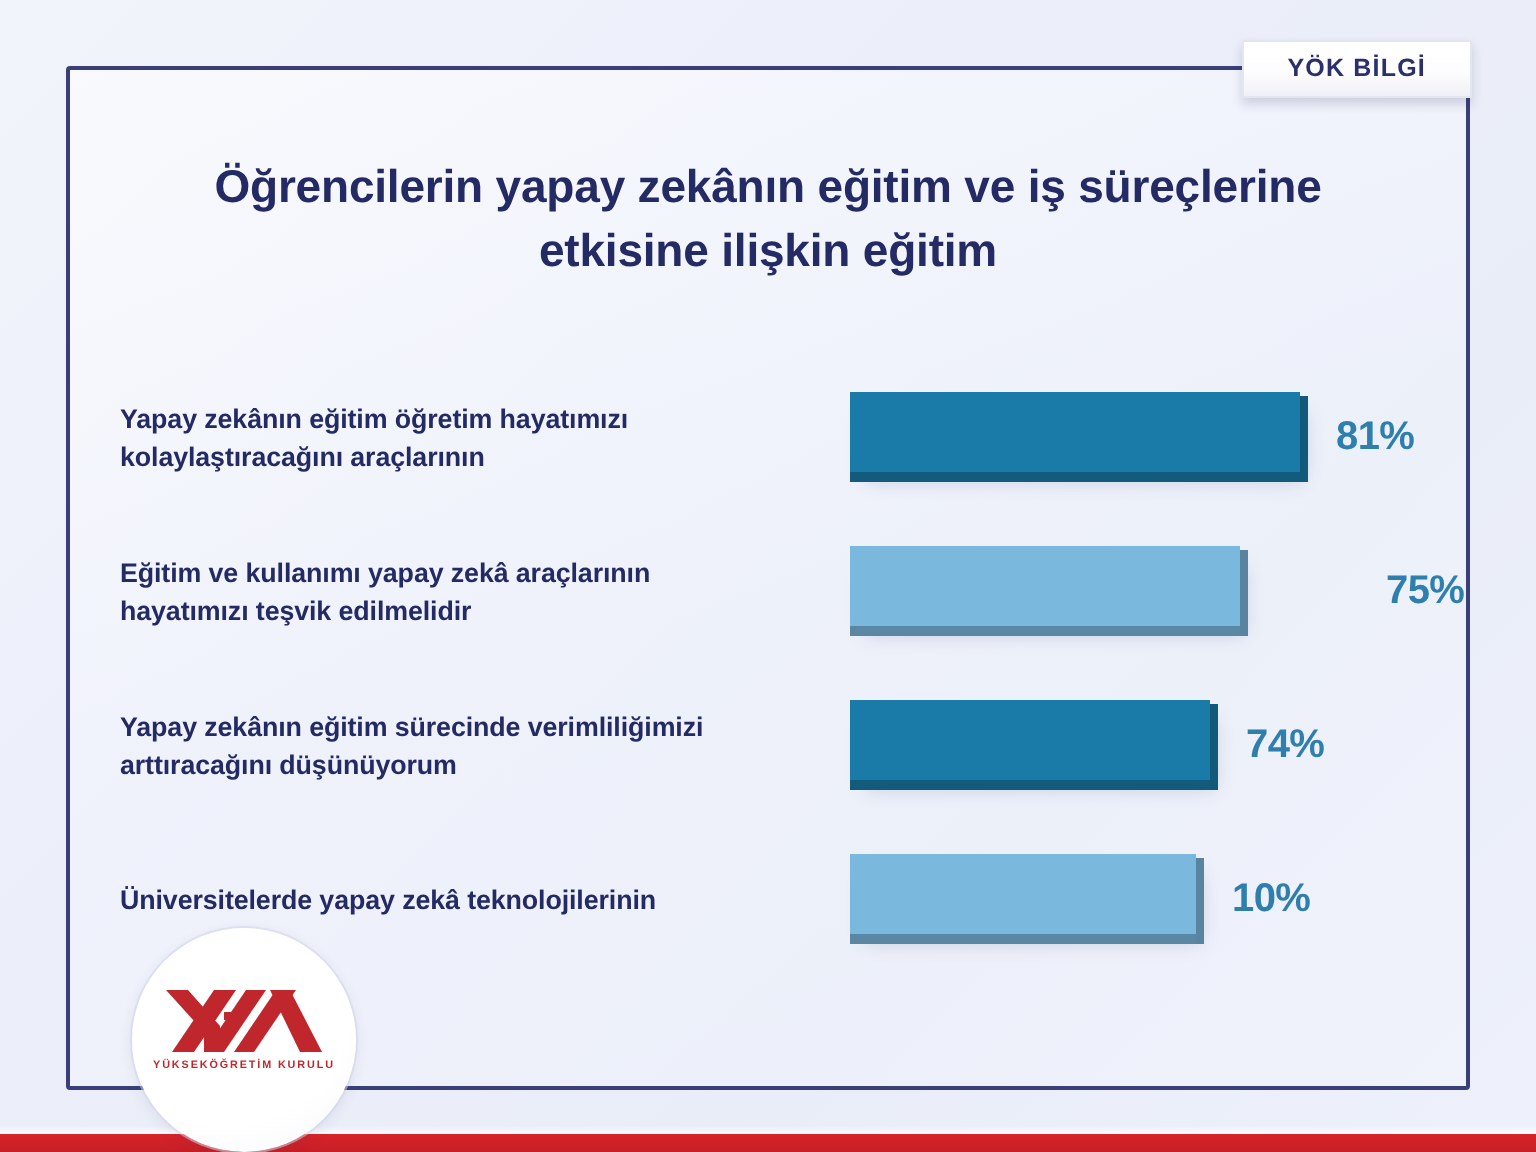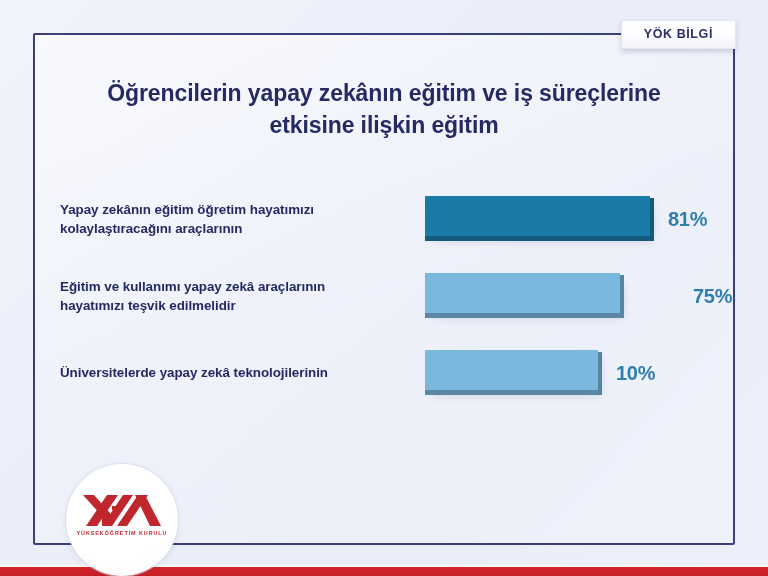--- a/index.html
+++ b/index.html
@@ -136,20 +136,34 @@
       <div class="bar-wrap">
         <div class="bar" style="width: 195px;">
           <div class="face" style="background: rgb(122, 184, 221);"></div>
           <div class="base" style="background: rgb(122, 184, 221);"></div>
           <div class="side" style="background: rgb(122, 184, 221);"></div>
         </div>
         <div class="pct" style="left: 231px; margin-left: 37px;">75%</div>
       </div>
     </div>
 
+    <div class="row">
+      <div class="row-label">
+        <div>Yapay zekânın eğitim sürecinde verimliliğimizi</div>
+        <div>arttıracağını düşünüyorum</div>
+      </div>
+      <div class="bar-wrap">
+        <div class="bar" style="width: 180px;">
+          <div class="face" style="background: rgb(26, 123, 168);"></div>
+          <div class="base" style="background: rgb(26, 123, 168);"></div>
+          <div class="side" style="background: rgb(26, 123, 168);"></div>
+        </div>
+        <div class="pct" style="left: 198px;">74%</div>
+      </div>
+    </div>
 
     <div class="row">
       <div class="row-label">
         <div>Üniversitelerde yapay zekâ teknolojilerinin</div>
       </div>
       <div class="bar-wrap">
         <div class="bar" style="width: 173px;">
           <div class="face" style="background: rgb(122, 184, 221);"></div>
           <div class="base" style="background: rgb(122, 184, 221);"></div>
           <div class="side" style="background: rgb(122, 184, 221);"></div>

